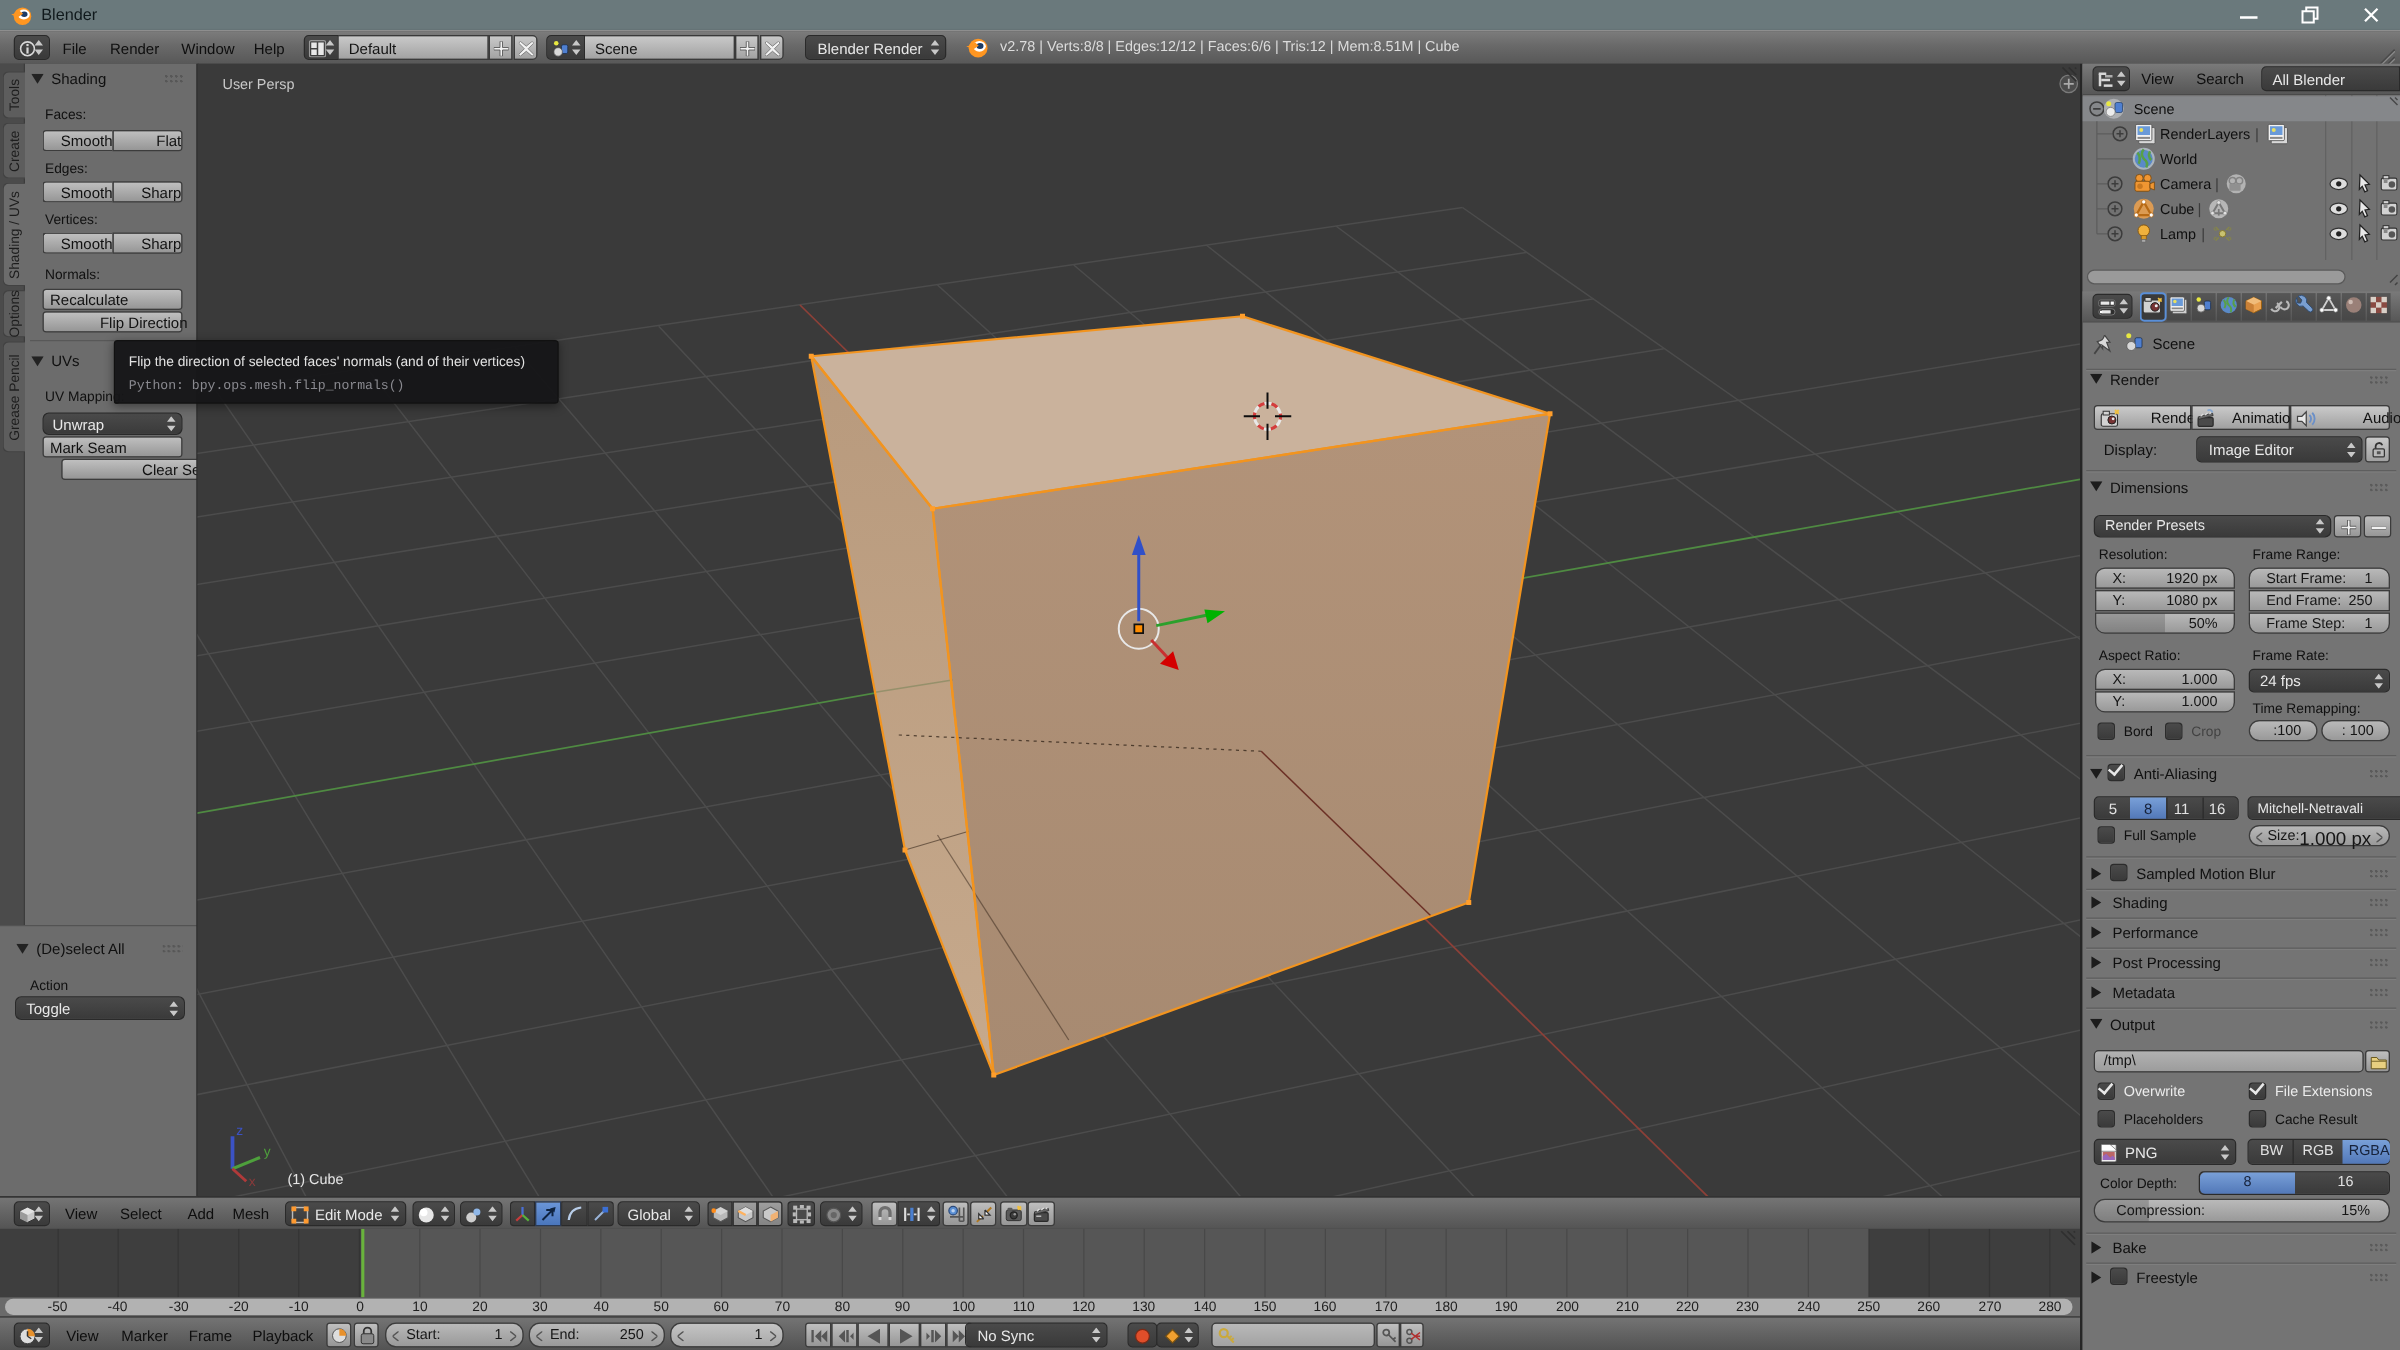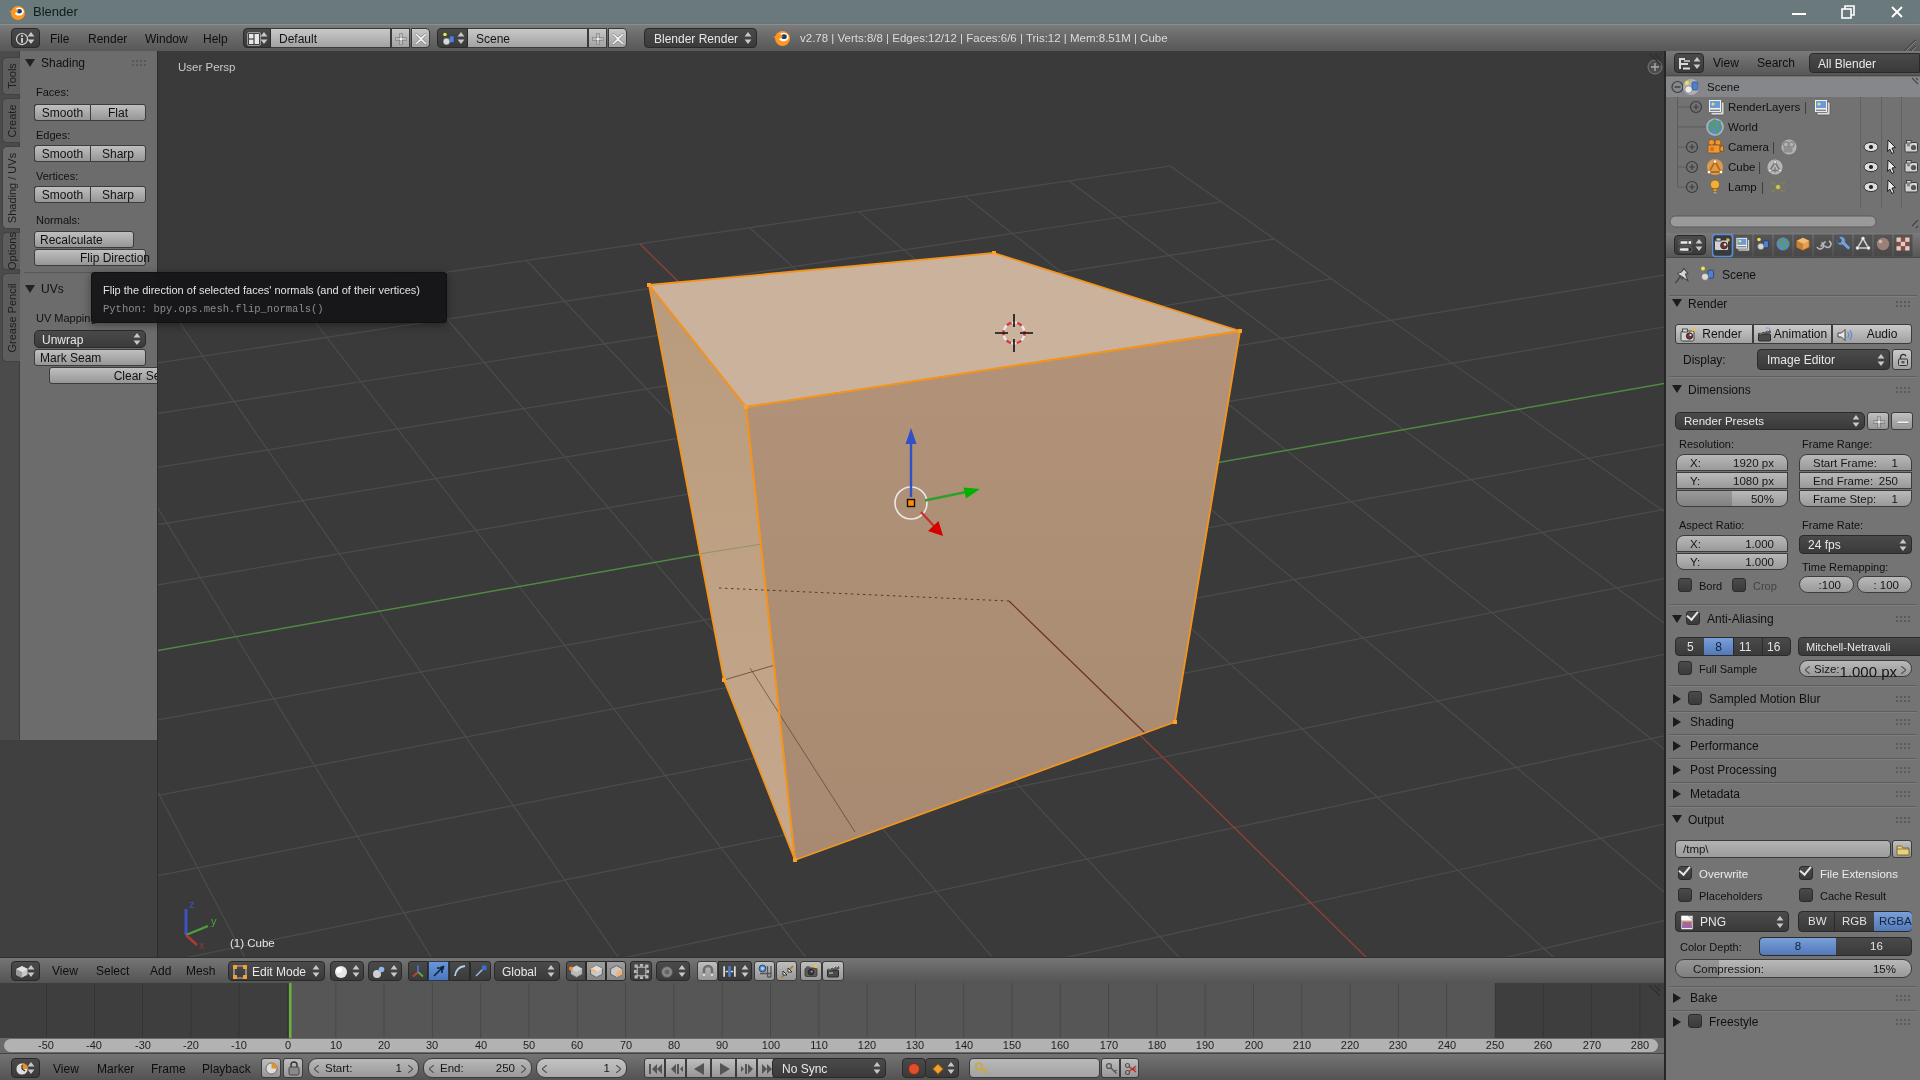--- a/index.html
+++ b/index.html
@@ -9,21 +9,21 @@
 #stage { position:relative; width:1920px; height:1080px; background:#404040; }
 
 
 #titlebar { left:0; top:0; width:1920px; height:24px; background:#6a797c; color:#16191a; }
 #infobar { left:0; top:24px; width:1920px; height:27px; background:linear-gradient(#7c7c7c,#696969 45%,#585858); border-top:1px solid #8e8e8e; box-shadow:0 1px 2px rgba(0,0,0,.4); }
 .menutxt { color:#0e0e0e; font-size:12px; }
 
 
 .wdark { background:linear-gradient(#4a4a4a,#3a3a3a); border:1px solid #2a2a2a; border-radius:4px; color:#e8e8e8; }
 .wlight { background:linear-gradient(#c9c9c9,#a2a2a2); border:1px solid #3a3a3a; border-radius:4px; color:#141414; }
-.btn { background:linear-gradient(#bfbfbf,#969696); border:1px solid #3c3c3c; border-radius:3px; color:#111; text-align:center; }
+.btn { background:linear-gradient(#bfbfbf,#969696); border:1px solid #3c3c3c; border-radius:3px; color:#111; text-align:right; }
 .pill { background:linear-gradient(#b9b9b9,#999999); border:1px solid #3c3c3c; border-radius:9px; color:#161616; }
 .updn { position:absolute; right:4px; top:50%; transform:translateY(-50%); width:8px; height:12px; }
 
 
 #tabstrip { left:0; top:51px; width:20px; height:689px; background:#4b4b4b; border-right:1px solid #3c3c3c;}
 .vtab { position:absolute; left:2px; width:18px; background:#5d5d5d; border:1px solid #424242; border-right:none; border-radius:5px 0 0 5px; }
 .vtab.act { background:#6c6c6c; }
 .vtab span { position:absolute; left:50%; top:50%; transform:translate(-50%,-50%) rotate(-90deg); white-space:nowrap; font-size:11px; color:#1d1d1d; }
 #shelf { left:20px; top:51px; width:138px; height:689px; background:#6c6c6c; }
 #shelf2 { left:0px; top:740px; width:158px; height:217px; background:#6c6c6c; border-top:1px solid #535353;}
@@ -194,36 +194,50 @@
     <span class="plabel abs" style="left:16px;top:35px">Faces:</span>
     <div class="btn abs" style="left:14px;top:53px;width:56px;height:17px;border-radius:3px 0 0 3px;border-right:none"><span style="position:relative;top:1px">Smooth</span></div>
     <div class="btn abs" style="left:70px;top:53px;width:56px;height:17px;border-radius:0 3px 3px 0"><span style="position:relative;top:1px">Flat</span></div>
     <span class="plabel abs" style="left:16px;top:78px">Edges:</span>
     <div class="btn abs" style="left:14px;top:94px;width:56px;height:17px;border-radius:3px 0 0 3px;border-right:none"><span style="position:relative;top:1px">Smooth</span></div>
     <div class="btn abs" style="left:70px;top:94px;width:56px;height:17px;border-radius:0 3px 3px 0"><span style="position:relative;top:1px">Sharp</span></div>
     <span class="plabel abs" style="left:16px;top:119px">Vertices:</span>
     <div class="btn abs" style="left:14px;top:135px;width:56px;height:17px;border-radius:3px 0 0 3px;border-right:none"><span style="position:relative;top:1px">Smooth</span></div>
     <div class="btn abs" style="left:70px;top:135px;width:56px;height:17px;border-radius:0 3px 3px 0"><span style="position:relative;top:1px">Sharp</span></div>
     <span class="plabel abs" style="left:16px;top:163px">Normals:</span>
-    <div class="btn abs" style="left:14px;top:180px;width:100px;height:17px;text-align:left"><span style="position:relative;top:1px;left:5px">Recalculate</span></div>
+    <div class="btn abs" style="left:14px;top:180px;width:112px;height:17px;text-align:left"><span style="position:relative;top:1px;left:5px">Recalculate</span></div>
     <div class="btn abs" style="left:14px;top:198px;width:112px;height:17px;text-align:right"><span style="position:relative;top:1px;left:5px">Flip Direction</span></div>
     <div style="position:absolute;left:4px;top:221px;width:130px;height:1px;background:#585858"></div>
     <svg class="abs" style="left:5px;top:234px" width="10" height="9" viewBox="0 0 10 9">
         <path d="M0 0 H10 L5 8 Z" fill="#222"></path>
       </svg>
     <span class="phead abs" style="left:21px;top:231px">UVs</span>
     <span class="plabel abs" style="left:16px;top:261px">UV Mapping:</span>
     <div class="wdark abs" style="left:14px;top:279px;width:112px;height:18px;border-radius:5px">
       <span class="abs" style="left:7px;top:2px;font-size:12px">Unwrap</span>
       <svg class="updn" width="8" height="12" viewBox="0 0 8 12">
           <path d="M4 0 L7.4 4.4 H.6 Z M4 12 L7.4 7.6 H.6 Z" fill="#c8c8c8"></path>
         </svg>
     </div>
     <div class="btn abs" style="left:14px;top:298px;width:112px;height:17px;text-align:left"><span style="position:relative;top:1px;left:5px">Mark Seam</span></div>
     <div class="btn abs" style="left:29px;top:316px;width:124px;height:17px;text-align:right"><span style="position:relative;top:1px;left:5px">Clear Seam</span></div>
+  </div>
+  <div id="shelf2" class="abs">
+    <svg class="abs" style="left:13px;top:14px" width="10" height="9" viewBox="0 0 10 9">
+        <path d="M0 0 H10 L5 8 Z" fill="#222"></path>
+      </svg>
+    <span class="phead abs" style="left:29px;top:11px">(De)select All</span>
+    <div class="dots" style="top:15px;right:12px"></div>
+    <span class="plabel abs" style="left:24px;top:42px">Action</span>
+    <div class="wdark abs" style="left:12px;top:56px;width:136px;height:19px;border-radius:5px">
+      <span class="abs" style="left:8px;top:2px;font-size:12px">Toggle</span>
+      <svg class="updn" width="8" height="12" viewBox="0 0 8 12">
+          <path d="M4 0 L7.4 4.4 H.6 Z M4 12 L7.4 7.6 H.6 Z" fill="#c8c8c8"></path>
+        </svg>
+    </div>
   </div>
   <div class="abs" style="left:157px;top:51px;width:2px;height:906px;background:#2c2c2c"></div>
   <div id="viewport" class="abs">
    <svg width="1506" height="906" viewBox="158 51 1506 906">
     <defs>
       <linearGradient id="faceL" x1="0" y1="0" x2="0" y2="1">
         <stop offset="0" stop-color="#b89a7d"></stop>
             <stop offset="1" stop-color="#c6a98c"></stop>
       </linearGradient>
       <linearGradient id="faceR" x1="0" y1="0" x2="0" y2="1">

